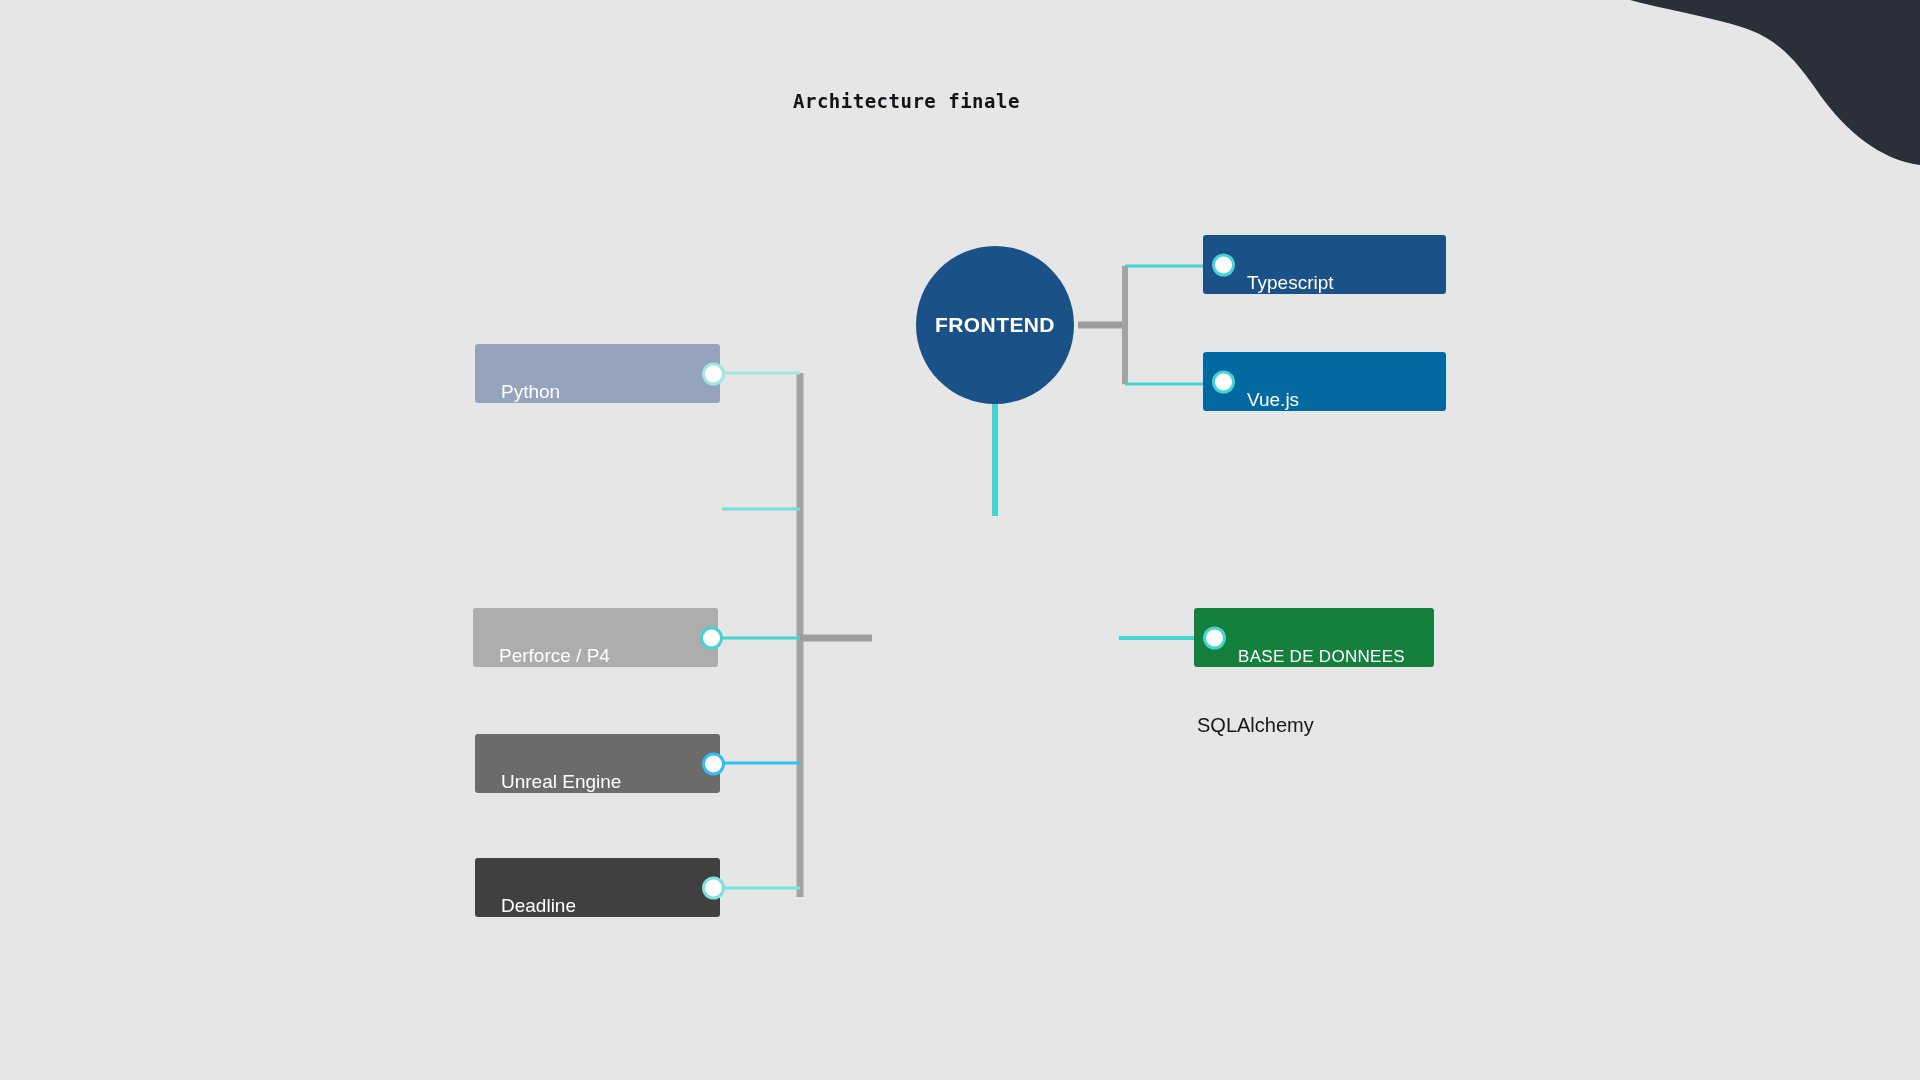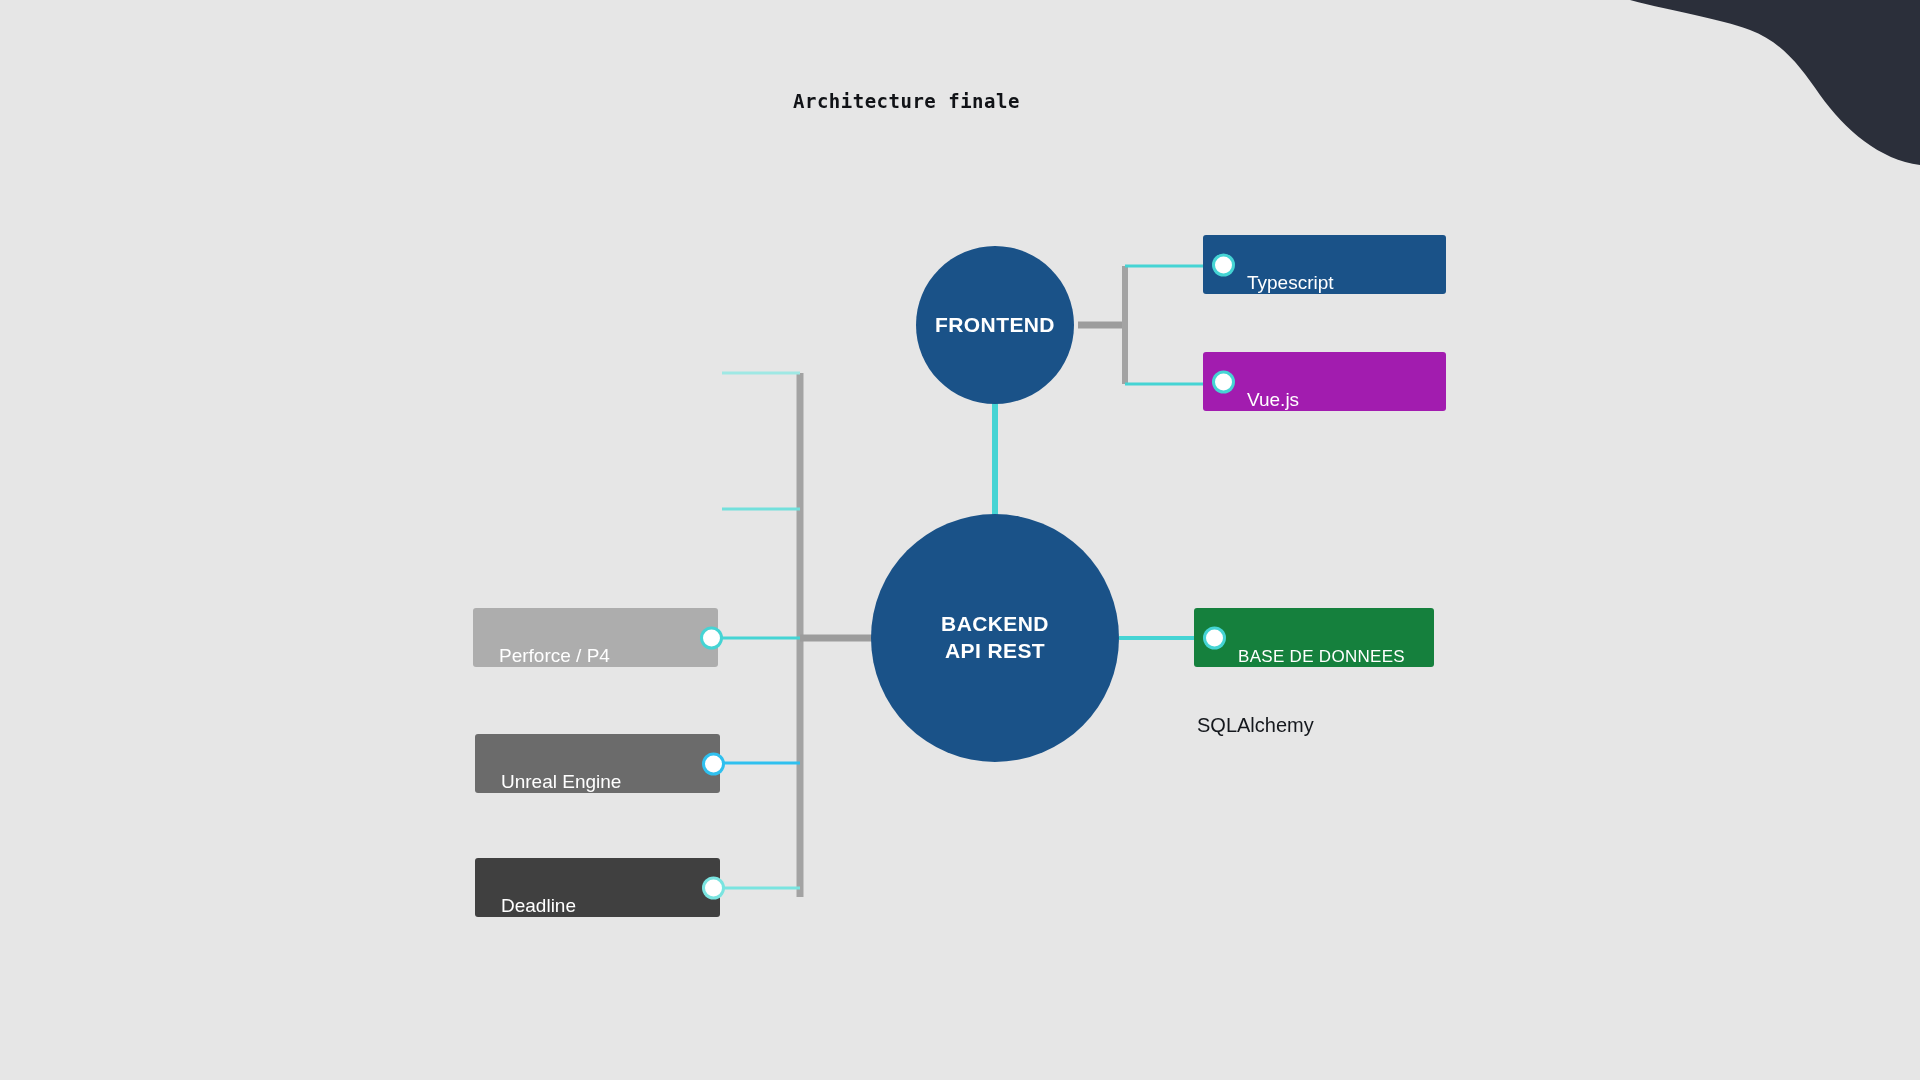--- a/index.html
+++ b/index.html
@@ -123,20 +123,24 @@
     <line x1="1078" y1="325" x2="1125" y2="325" stroke="#9c9c9c" stroke-width="7"></line>
 
     <line id="spine-right" x1="1125" y1="266" x2="1125" y2="384" stroke="#a3a3a3" stroke-width="6"></line>
 
     <line x1="1125" y1="266" x2="1215" y2="266" stroke="#45d4d4" stroke-width="3"></line>
     <line x1="1125" y1="384" x2="1215" y2="384" stroke="#45d4d4" stroke-width="3"></line>
 
     <line x1="1119" y1="638" x2="1208" y2="638" stroke="#45d4d4" stroke-width="4"></line>
   </svg>
 
+  <div class="node-box left-box" style="left:475px; top:344px; background:#95a3bd;">
+    <span class="label">Python</span>
+    <span class="dot right-edge" style="box-shadow:0 0 0 3px #9fe8e4;"></span>
+  </div>
 
 
   <div class="node-box left-box" style="left:473px; top:608px; background:#adadad;">
     <span class="label">Perforce / P4</span>
     <span class="dot right-edge" style="box-shadow:0 0 0 3px #45d4d4;"></span>
   </div>
 
   <div class="node-box left-box" style="left:475px; top:734px; background:#6b6b6b;">
     <span class="label">Unreal Engine</span>
     <span class="dot right-edge" style="box-shadow:0 0 0 3px #2fc0ef;"></span>
@@ -144,33 +148,27 @@
 
   <div class="node-box left-box" style="left:475px; top:858px; background:#404040;">
     <span class="label">Deadline</span>
     <span class="dot right-edge" style="box-shadow:0 0 0 3px #7ae4e0;"></span>
   </div>
 
   <div class="circle" style="left: 916px; top: 246px; width: 158px; height: 158px; background: rgb(26, 82, 136);">
     <div class="ctext" style="font-size:21px;">FRONTEND</div>
   </div>
 
-  <div class="circle" style="left: 871px; top: 514px; width: 248px; height: 248px; background: rgb(26, 82, 136);">
-    <div class="ctext" style="font-size:21px;">
-      <div>BACKEND</div>
-      <div>API REST</div>
-    </div>
-  </div>
 
   <div class="node-box right-box" style="left:1203px; top:235px; width:243px; background:#1a5288;">
     <span class="dot left-edge" style="box-shadow:0 0 0 3px #45d4d4;"></span>
     <span class="label">Typescript</span>
   </div>
 
-  <div class="node-box right-box" style="left:1203px; top:352px; width:243px; background:#a21caf;">
+  <div class="node-box right-box" style="left:1203px; top:352px; width:243px; background:#0369a1;">
     <span class="dot left-edge" style="box-shadow:0 0 0 3px #45d4d4;"></span>
     <span class="label">Vue.js</span>
   </div>
 
   <div class="node-box right-box" style="left:1194px; top:608px; width:240px; background:#15803d;">
     <span class="dot left-edge" style="box-shadow:0 0 0 3px #45d4d4;"></span>
     <span class="label" style="font-size:17px; letter-spacing:0.3px;">BASE DE DONNEES</span>
   </div>
 
   <div id="db-caption" style="left:1197px; top:678px;margin-top:36px;">SQLAlchemy</div>

